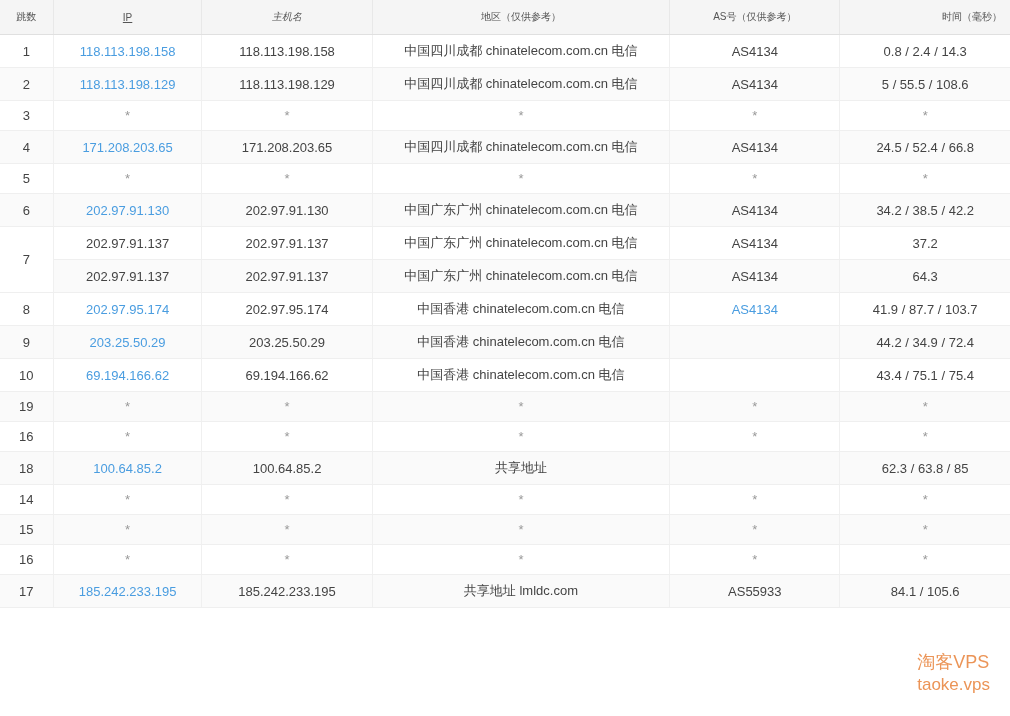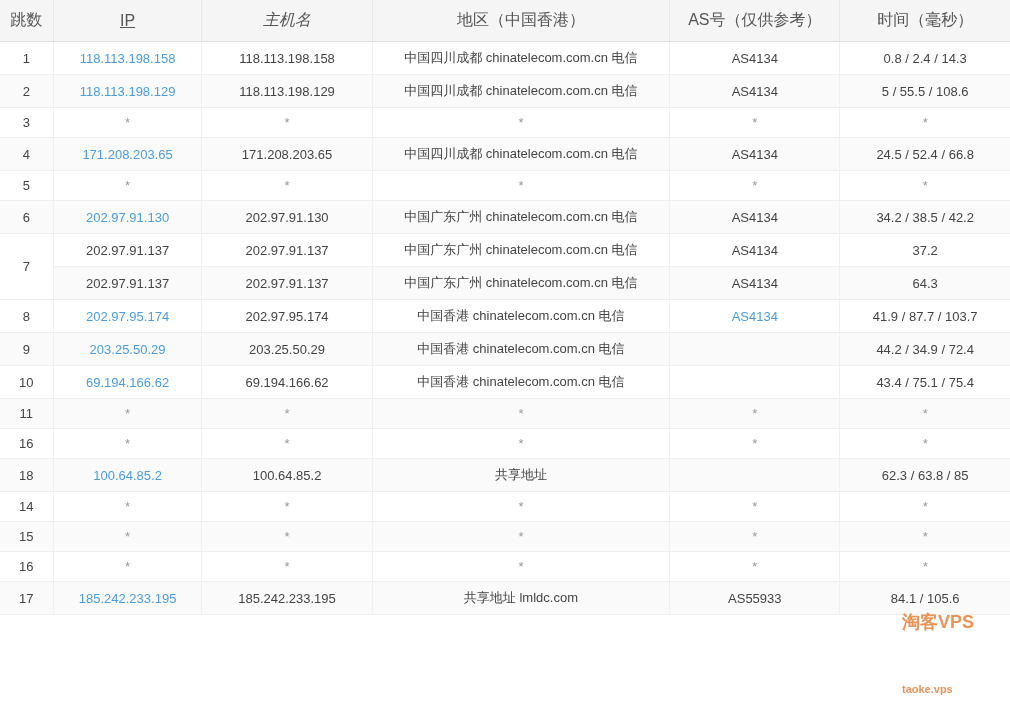--- a/index.html
+++ b/index.html
@@ -5,52 +5,51 @@
     * { margin: 0; padding: 0; box-sizing: border-box; }
     body {
       font-family: "Microsoft YaHei", "PingFang SC", Arial, sans-serif;
       font-size: 13px;
       background: #fff;
       color: #333;
     }
     .watermark {
       position: fixed;
       bottom: 20px;
-      right: 36px;
+      right: 20px;
       color: #e8823a;
       font-size: 18px;
-      font-weight: bold;
+      font-weight: normal;
       opacity: 0.85;
       z-index: 999;
       line-height: 1.3;
     }
     .watermark .sub {
-      font-size: 11px;
+      font-size: 17px;
       color: #e8823a;
       display: block;
-      margin-top: 47px;
     }
     table {
       width: 100%;
       border-collapse: collapse;
       table-layout: fixed;
     }
     thead tr {
       background: #f5f5f5;
     }
     th {
       padding: 10px 8px;
       text-align: center;
       font-weight: normal;
       color: #555;
       border-bottom: 1px solid #e0e0e0;
       border-right: 1px solid #e8e8e8;
-      font-size: 16px;
-    }
-    th:last-child { border-right: none; }
+      font-size: 10px;
+    }
+    th:last-child { border-right: none; text-align: right; }
     td {
       padding: 7px 8px;
       text-align: center;
       border-bottom: 1px solid #efefef;
       border-right: 1px solid #f0f0f0;
       color: #444;
       font-size: 13px;
     }
     td:last-child { border-right: none; }
     tr:nth-child(odd) td { background: #fff; }
@@ -79,21 +78,21 @@
   <span>淘客VPS</span>
   <span class="sub">taoke.vps</span>
 </div>
 
 <table>
   <thead>
     <tr>
       <th class="col-hop">跳数</th>
       <th class="col-ip">IP</th>
       <th class="col-host">主机名</th>
-      <th class="col-region">地区（中国香港）</th>
+      <th class="col-region">地区（仅供参考）</th>
       <th class="col-as">AS号（仅供参考）</th>
       <th class="col-time">时间（毫秒）</th>
     </tr>
   </thead>
   <tbody id="table-body">
   <tr>
         <td class="hop-num">1</td>
         <td><a class="ip-link" href="#">118.113.198.158</a></td>
         <td>118.113.198.158</td>
         <td>中国四川成都 chinatelecom.com.cn 电信</td>
@@ -173,21 +172,21 @@
       </tr>
       <tr>
         <td class="hop-num">10</td>
         <td><a class="ip-link" href="#">69.194.166.62</a></td>
         <td>69.194.166.62</td>
         <td>中国香港 chinatelecom.com.cn 电信</td>
         <td></td>
         <td>43.4 / 75.1 / 75.4</td>
       </tr>
       <tr>
-        <td class="hop-num">11</td>
+        <td class="hop-num">19</td>
         <td class="star">*</td>
         <td class="star">*</td>
         <td class="star">*</td>
         <td class="star">*</td>
         <td class="star">*</td>
       </tr>
       <tr>
         <td class="hop-num">16</td>
         <td class="star">*</td>
         <td class="star">*</td>

